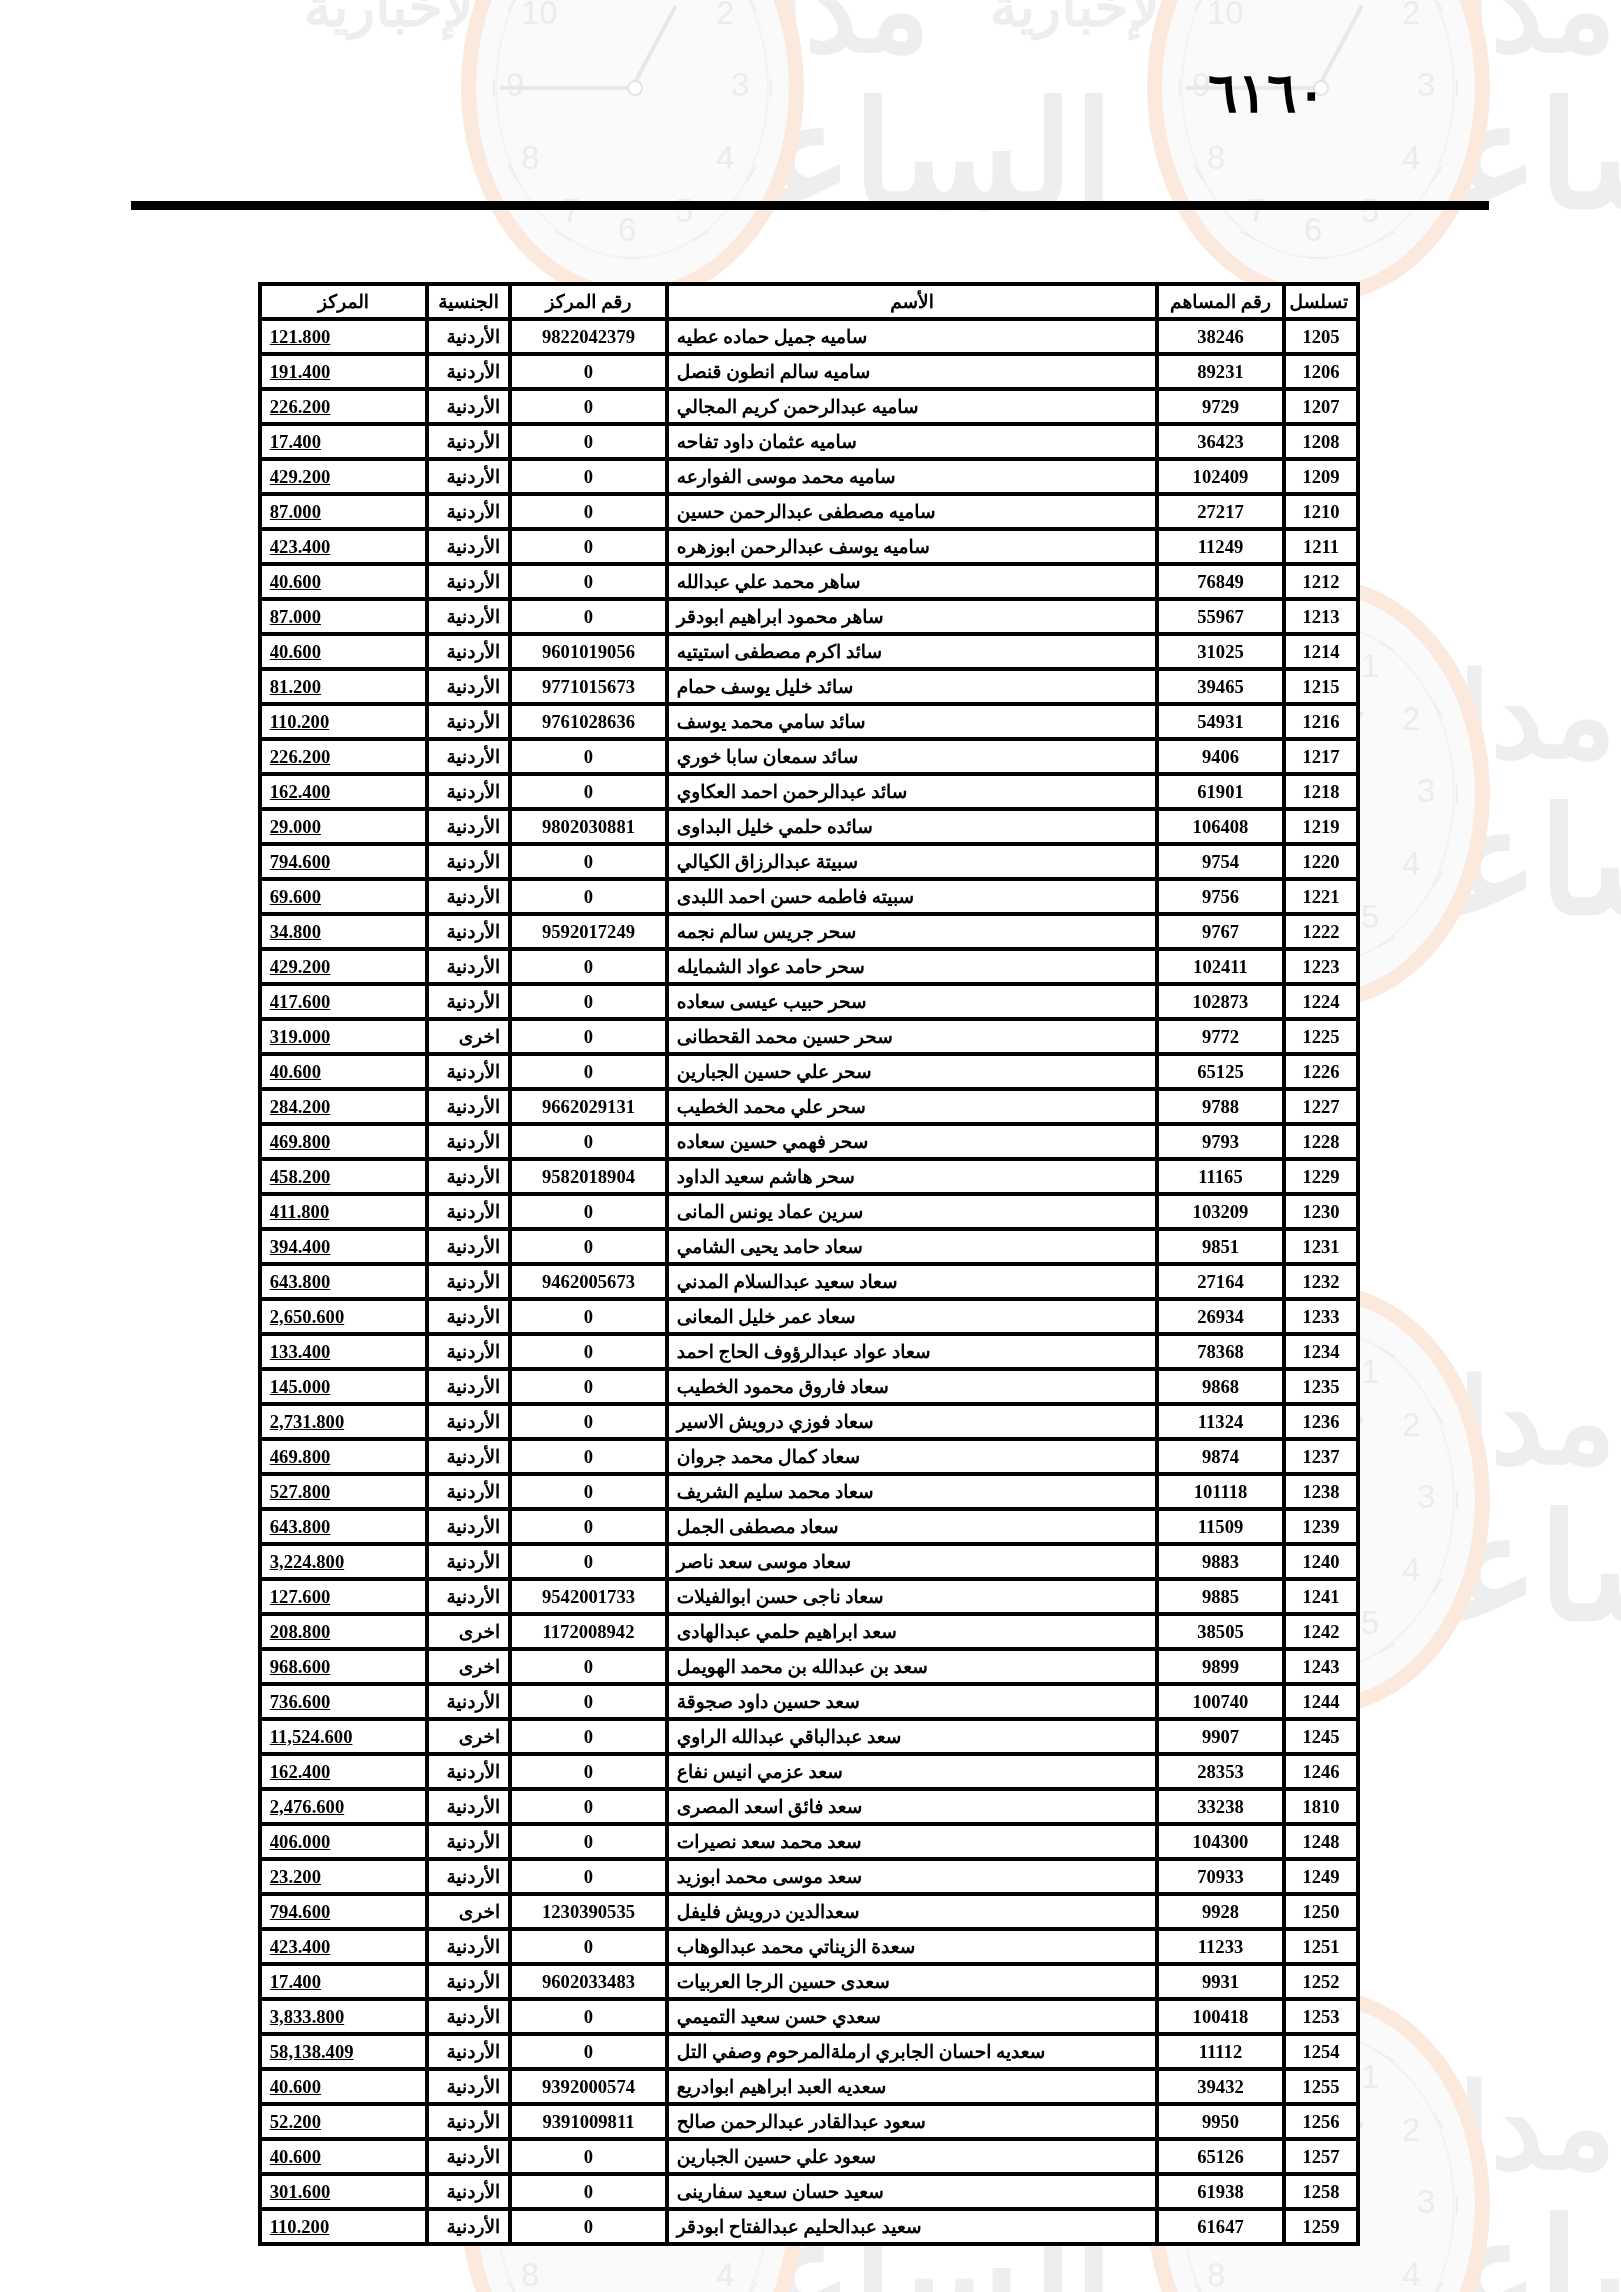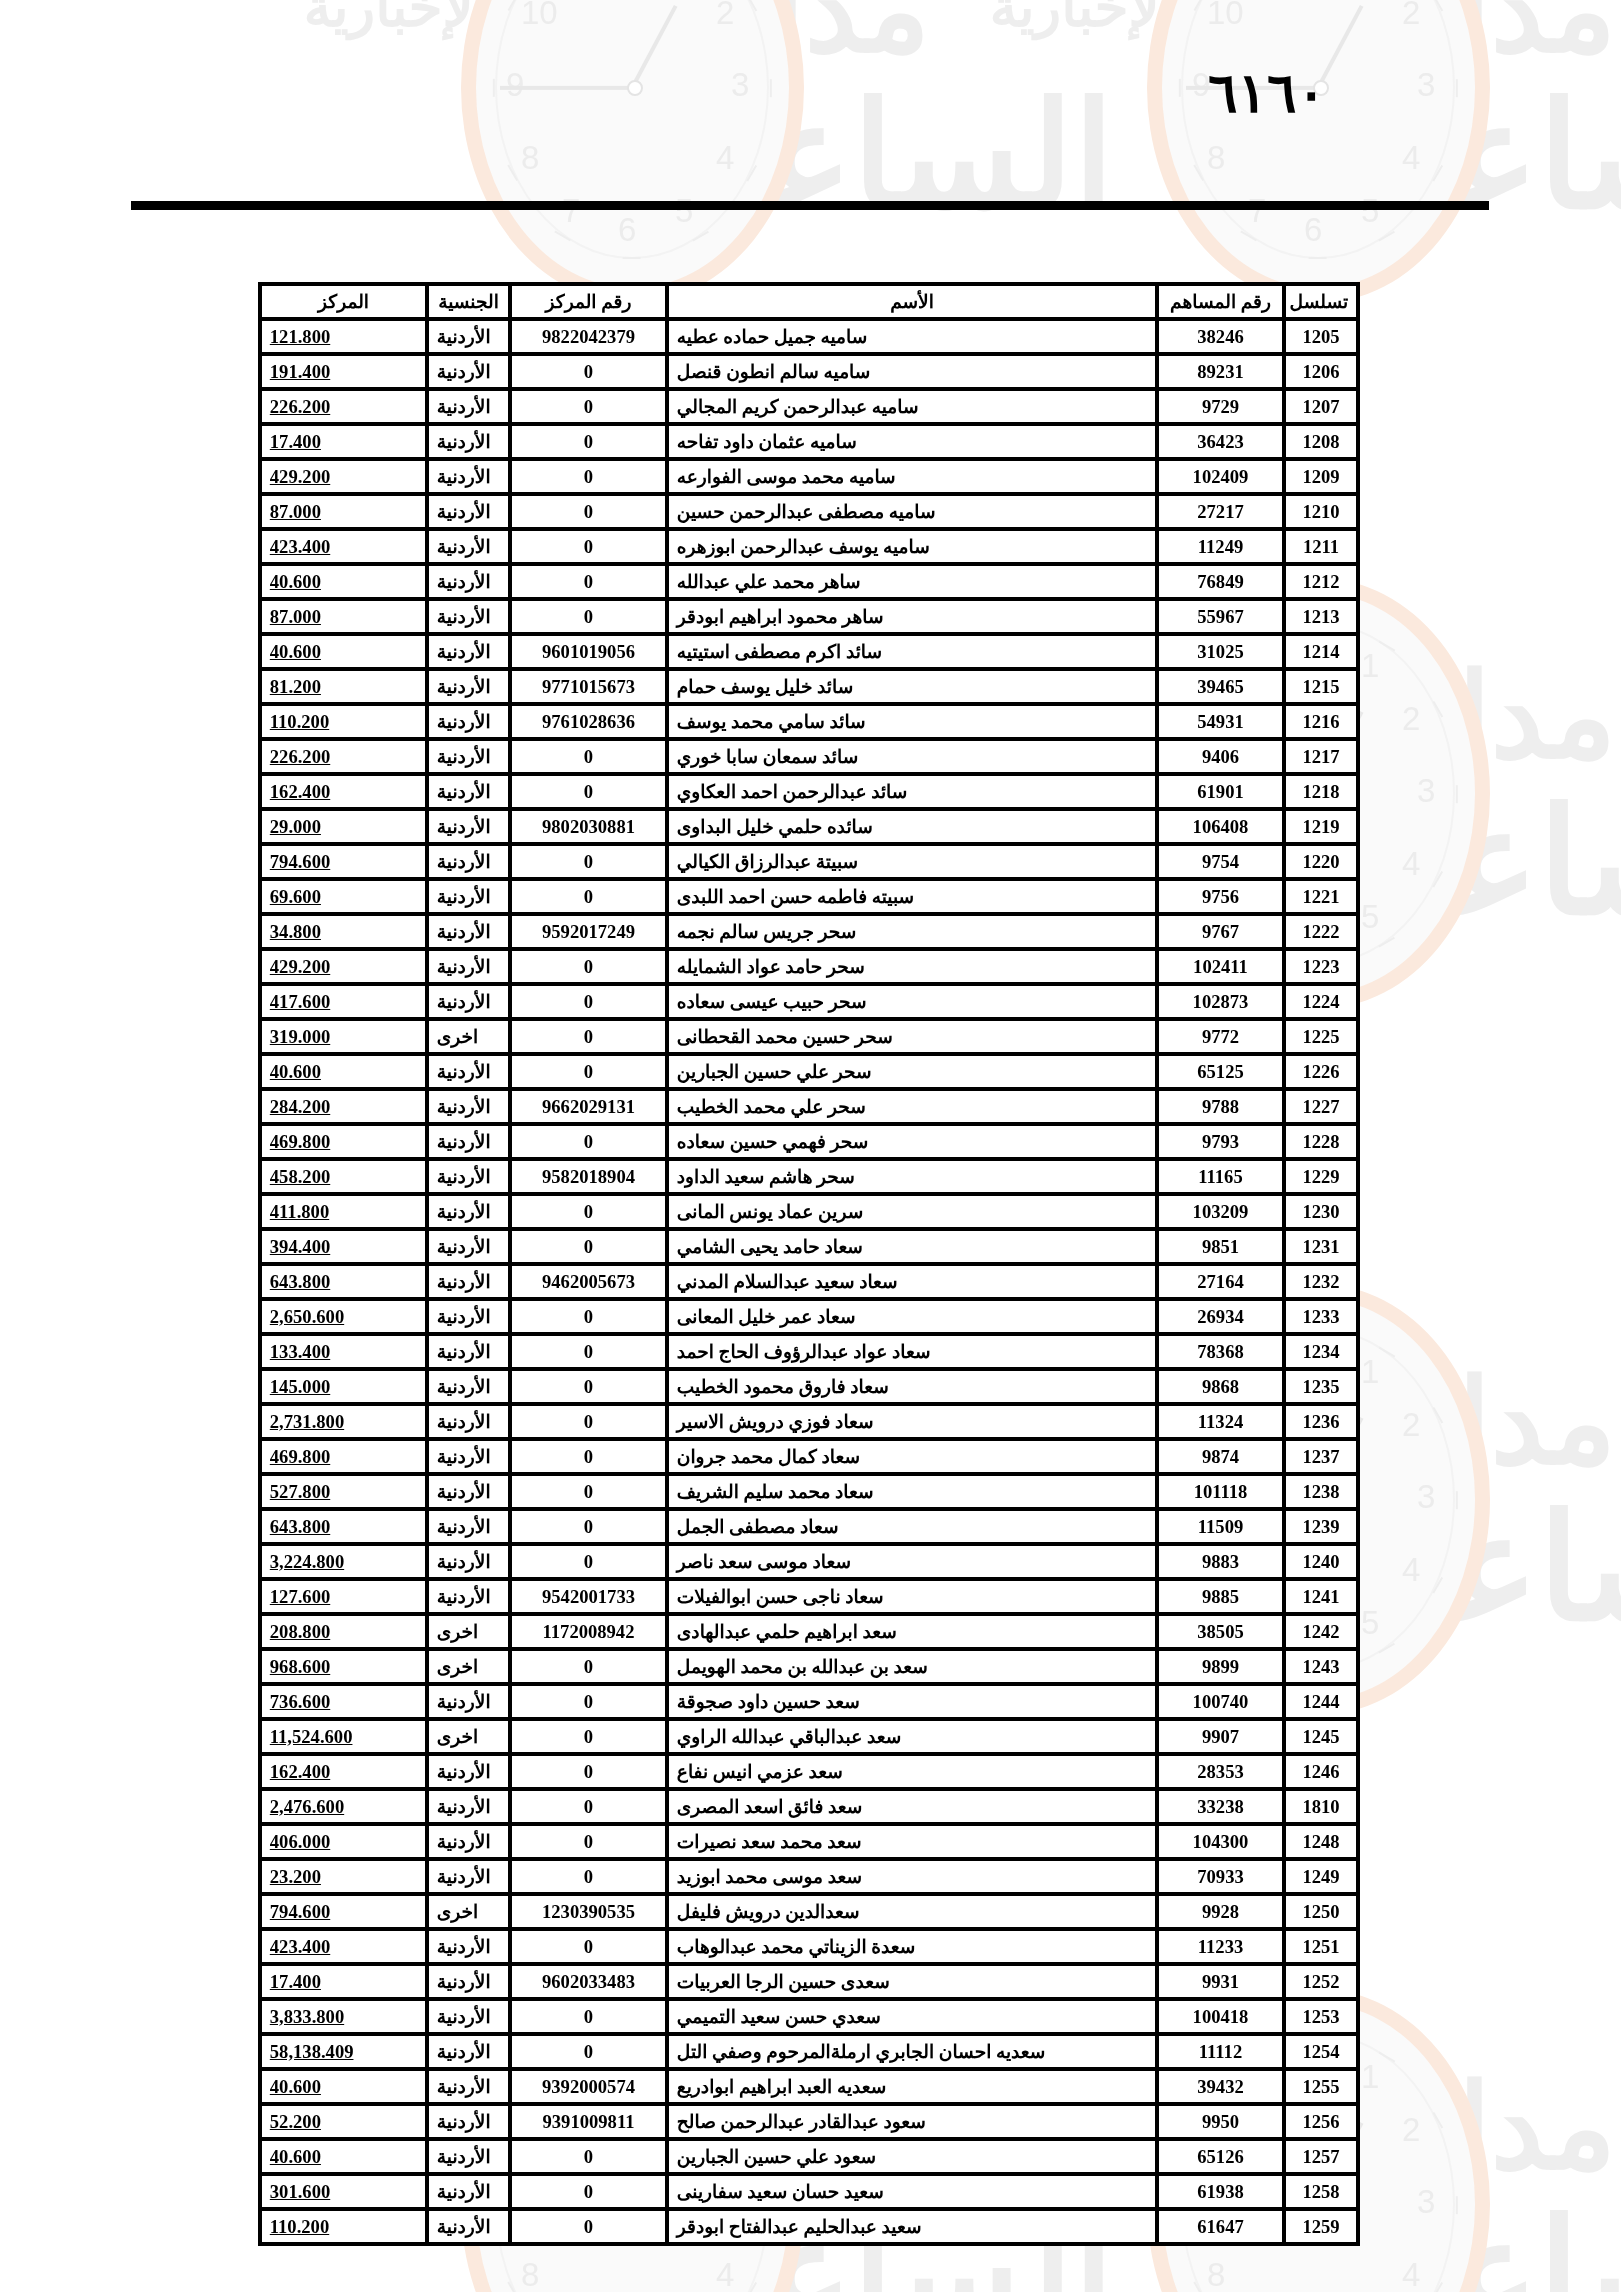--- a/index.html
+++ b/index.html
@@ -193,21 +193,21 @@
   th.h-center, td.t-center {
     text-align: center;
   }
   th.h-name { text-align: center; }
   td.t-name {
     text-align: left;
     padding-left: 13.7px;
     padding-right: 7.8px;
   }
   th.h-nat { text-align: center; }
-  td.t-nat { text-align: left; font-size: 17.6px; }
+  td.t-nat { text-align: right; font-size: 17.6px; }
   th.h-amount { text-align: center; }
   td.t-amount {
     text-align: left;
     padding-left: 11.8px;
     font-size: 19.6px;
     text-decoration: underline;
   }
   thead th {
     height: 33px;
     font-size: 18.6px;

